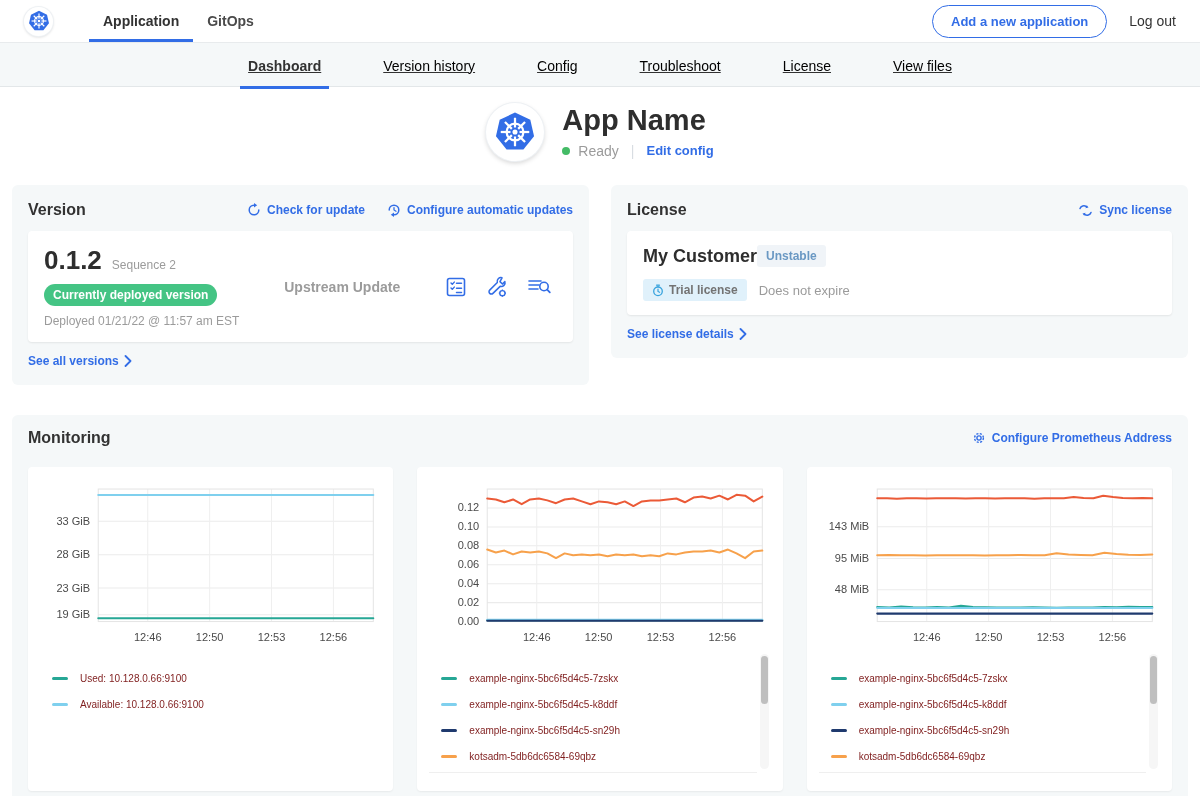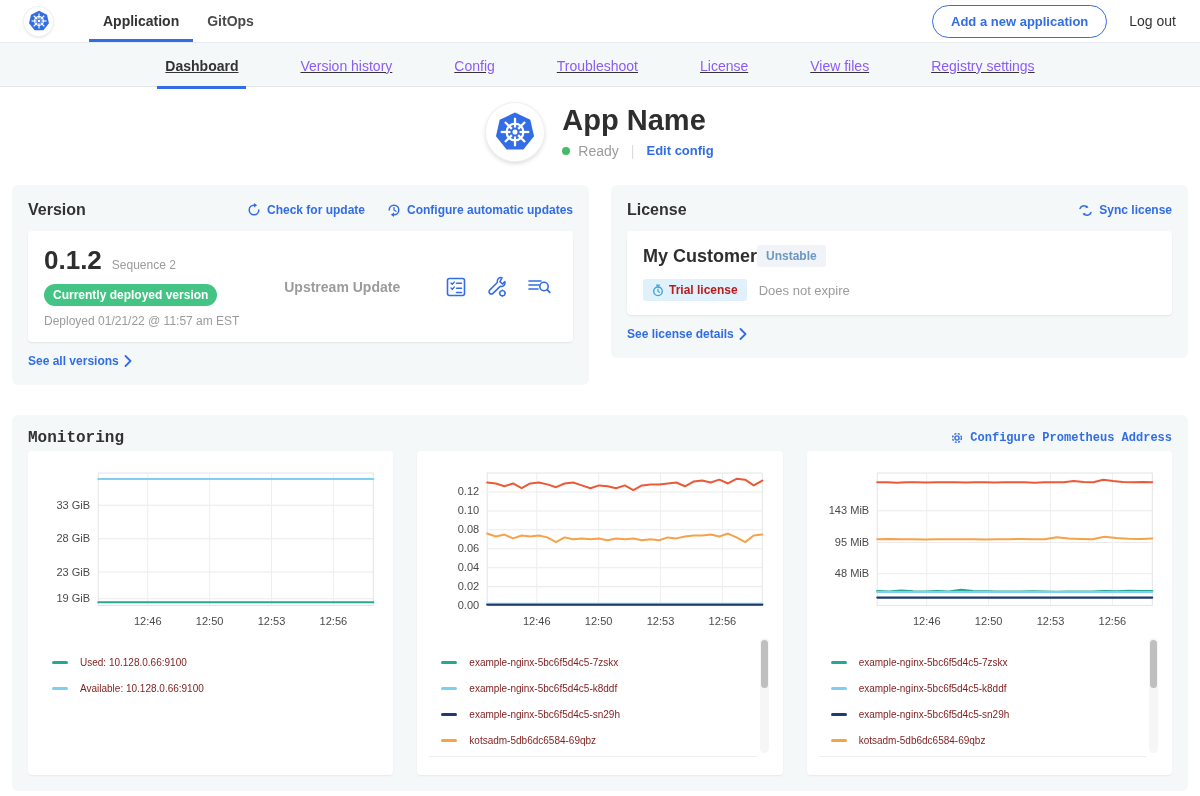--- a/index.html
+++ b/index.html
@@ -11,21 +11,21 @@
   .topnav-tabs { display:flex; height:42px; }
   .topnav-tab { height:42px; display:flex; align-items:center; padding:0 14px; font-size:14px; font-weight:700; color:#4a4a4a; cursor:pointer; position:relative; }
   .topnav-tab.active { color:#323232; }
   .topnav-tab.active::after { content:""; position:absolute; left:0; right:0; bottom:0; height:3px; background:#326de6; }
   .topnav-right { margin-left:auto; display:flex; align-items:center; gap:22px; }
   .btn-outline { border:1px solid #326de6; color:#326de6; background:#fff; border-radius:17px; font-size:13px; font-weight:700; padding:8px 18px; cursor:pointer; font-family:inherit; }
   .logout { font-size:14px; color:#323232; cursor:pointer; }
 
   
   .subnav { height:45px; background:#f5f8f9; border-top:1px solid #e8ebed; border-bottom:1px solid #e3e7e9; display:flex; justify-content:center;text-decoration:underline; }
-  .subnav-tab { height:45px; display:flex; align-items:center; padding:0 8px; margin:0 23px; font-size:14px; color:#8b5cf6; cursor:pointer; position:relative; }
+  .subnav-tab { height:45px; display:flex; align-items:center; padding:0 8px; margin:0 23px; font-size:14px; color:#000000; cursor:pointer; position:relative; }
   .subnav-tab.active { color:#323232; font-weight:700; }
   .subnav-tab.active::after { content:""; position:absolute; left:0; right:0; bottom:-1px; height:3px; background:#326de6; }
 
   
   .app-header { display:flex; align-items:center; padding:16px 14px 12px 14px;justify-content:center; }
   .app-icon-circle { width:58px; height:58px; border-radius:50%; background:#fff; box-shadow:0 0 0 1px #eef1f4, 0 2px 5px rgba(0,0,0,.18); display:flex; align-items:center; justify-content:center; }
   .app-title-block { margin-left:18px; }
   .app-title { font-size:29px; font-weight:700; color:#2e2e2e; line-height:1.1; }
   .app-status-row { display:flex; align-items:center; margin-top:6px; gap:8px; }
   .status-dot { width:8px; height:8px; border-radius:50%; background:#44bb66; }
@@ -54,26 +54,26 @@
   .deployed-at { margin-top:8px; font-size:12px; color:#9b9b9b; }
   .version-source { font-size:14px; font-weight:700; color:#9b9b9b; }
   .version-actions { display:flex; align-items:center; gap:18px; padding-right:6px; }
   .see-link { display:inline-flex; align-items:center; gap:5px; font-size:12px; margin-top:12px; }
 
   .license-box {}
   .license-name-row { display:flex; align-items:center; gap:0; }
   .license-name { font-size:18px; font-weight:700; color:#2e2e2e; }
   .badge-channel { background:#f0f4f8; color:#6a98c3; font-size:12px; font-weight:600; padding:4px 9px; border-radius:3px; }
   .license-meta-row { display:flex; align-items:center; gap:12px; margin-top:12px; }
-  .badge-trial { display:inline-flex; align-items:center; gap:5px; background:#e0f1fb; color:#b91c1c; font-size:12px; font-weight:700; padding:4px 9px; border-radius:3px; }
+  .badge-trial { display:inline-flex; align-items:center; gap:5px; background:#e0f1fb; color:#737373; font-size:12px; font-weight:700; padding:4px 9px; border-radius:3px; }
   .license-expiry { font-size:13px; color:#9b9b9b; }
 
   
   .monitoring { margin:30px 12px 0 12px; background:#f5f8f9; border-radius:6px; padding:14px 16px 16px 16px; }
-  .monitoring-head { display:flex; align-items:center; justify-content:space-between; margin-bottom:4px;font-family:Liberation Mono, monospace; }
+  .monitoring-head { display:flex; align-items:center; justify-content:space-between; margin-bottom:20px; }
   .charts-row { display:flex; gap:24px; align-items:stretch; }
   .chart-card { flex:1 1 0; background:#fff; border-radius:4px; box-shadow:0 1px 2px rgba(0,0,0,.06); padding:12px 12px 14px 12px; display:flex; flex-direction:column; }
   .chart-svg-wrap { width:100%; }
   .chart-svg-wrap svg { width:100%; height:auto; display:block; }
   .chart-legend { position:relative; margin-top:10px; padding:0 20px 0 12px; flex:1 1 auto; }
   .legend-item { display:flex; align-items:center; gap:12px; margin:15px 0; }
   .legend-dash { width:16px; height:3px; border-radius:2px; flex:0 0 auto; }
   .legend-label { font-size:10px; color:#7f1d1d;text-align:right; }
   .legend-scrollbar { position:absolute; top:-4px; bottom:8px; right:2px; width:9px; border-radius:5px; background:#f6f6f6; }
   .legend-scrollbar .thumb { position:absolute; top:2px; left:1px; width:7px; height:42%; border-radius:4px; background:#bfbfbf; }
@@ -112,21 +112,20 @@
   </div>
 </div>
 
 <div class="subnav">
   <div class="subnav-tab active">Dashboard</div>
   <div class="subnav-tab">Version history</div>
   <div class="subnav-tab">Config</div>
   <div class="subnav-tab">Troubleshoot</div>
   <div class="subnav-tab">License</div>
   <div class="subnav-tab">View files</div>
-  <div class="subnav-tab">Registry settings</div>
 </div>
 
 <div class="app-header">
   <div class="app-icon-circle">
     <svg width="42" height="42" viewBox="0 0 28 28">
       <polygon points="14,1 24.2,5.9 26.7,16.9 19.6,25.7 8.4,25.7 1.3,16.9 3.8,5.9" fill="#326de6"></polygon>
       <circle cx="14" cy="14" r="5.6" fill="none" stroke="#fff" stroke-width="1.5"></circle>
       <circle cx="14" cy="14" r="1.7" fill="#fff"></circle>
       <g stroke="#fff" stroke-width="1.5">
         <line x1="14" y1="11" x2="14" y2="4.5"></line>

